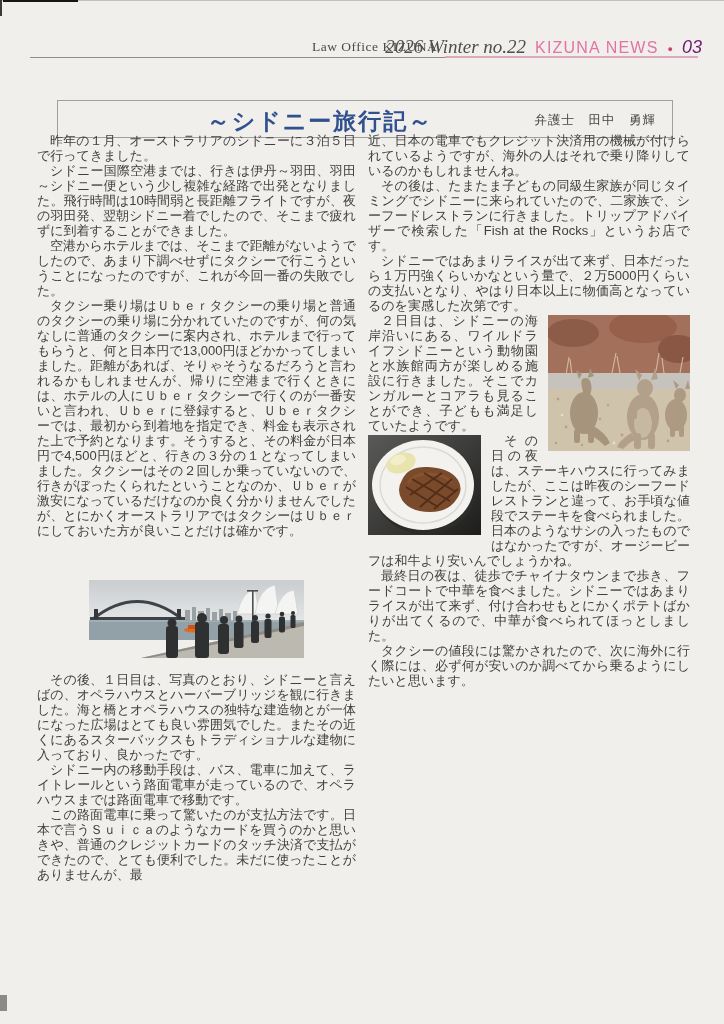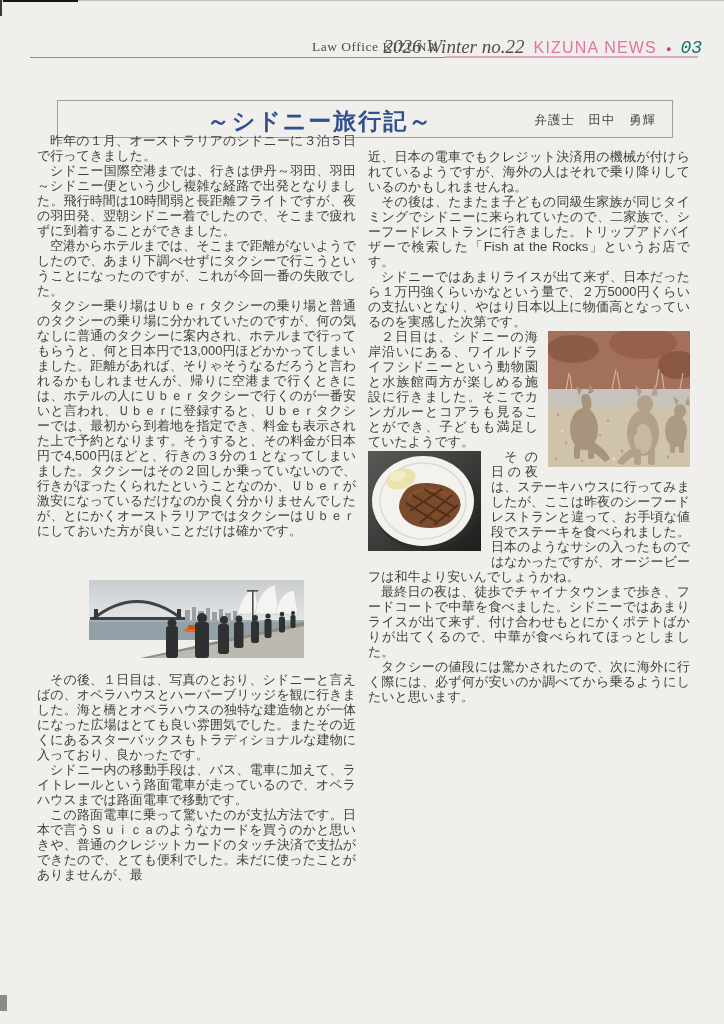--- a/index.html
+++ b/index.html
@@ -20,21 +20,21 @@
     position:absolute;left:312px;top:39px;
     font-family:"Liberation Serif","DejaVu Serif",serif;
     font-size:13.5px;color:#4b4b4b;letter-spacing:.5px;white-space:nowrap;
   }
   .hdr-right{
     position:absolute;right:22px;top:36px;display:flex;align-items:baseline;gap:9px;white-space:nowrap;
   }
   .hdr-issue{font-family:"Liberation Serif","DejaVu Serif",serif;font-style:italic;font-size:19px;color:#4f4f4f;}
   .hdr-brand{font-size:16px;letter-spacing:1.2px;color:#e273a3;}
   .hdr-dot{font-size:9px;color:#cc3f7a;transform:translateY(-1px);}
-  .hdr-pageno{font-family:Liberation Mono, monospace;font-style:italic;font-size:18px;color:#0f766e;}
+  .hdr-pageno{font-family:Liberation Sans, sans-serif;font-style:italic;font-size:18px;color:#701a75;}
   .hdr-rule-gray{position:absolute;left:30px;top:57px;width:415px;height:1px;background:#8d8d8b;}
   .hdr-rule-pink{position:absolute;left:445px;top:56px;width:253px;height:2px;background:#dba8bd;}
 
   
   .title-box{
     position:absolute;left:57px;top:100px;width:616px;height:38px;
     border:1px solid #9f9f9b;box-sizing:border-box;
   }
   .title-text{
     position:absolute;left:0;right:90px;top:5px;text-align:center;
@@ -46,21 +46,21 @@
   }
 
   
   .col{position:absolute;top:133px;}
   .col-left{left:37px;width:319px;}
   .col-right{left:368px;width:322px;}
   .col p{
     margin:0;font-size:13px;line-height:15px;text-align:justify;
     text-indent:1em;color:#3f3f3f;
   }
-  .col p.no-indent{text-indent:0;margin-top:16px;}
+  .col p.no-indent{text-indent:0;}
 
   .fig-center{display:block;width:215px;height:78px;margin:42px auto 14px auto;}
   .fig-right{float:right;width:142px;height:136px;margin:2px 0 4px 10px;}
   .fig-left{float:left;width:113px;height:100px;margin:2px 10px 4px 0;}
   .fig-center svg,.fig-right svg,.fig-left svg{display:block;width:100%;height:100%;}
 </style>
 </head>
 <body>
 
 <div class="page">

